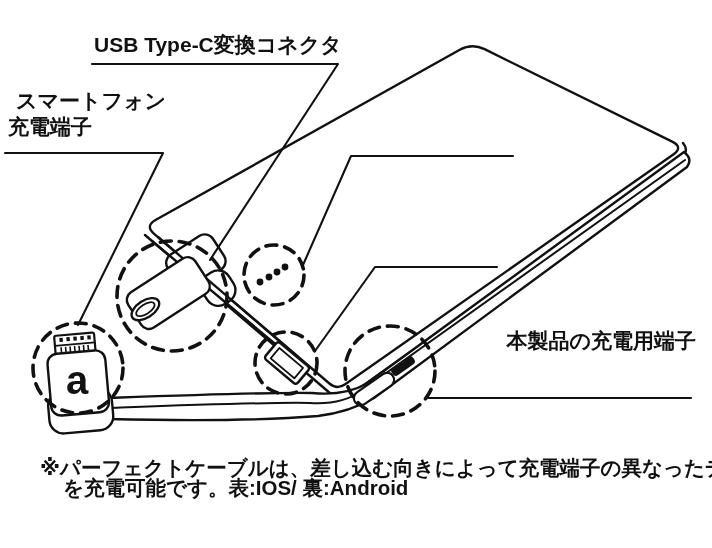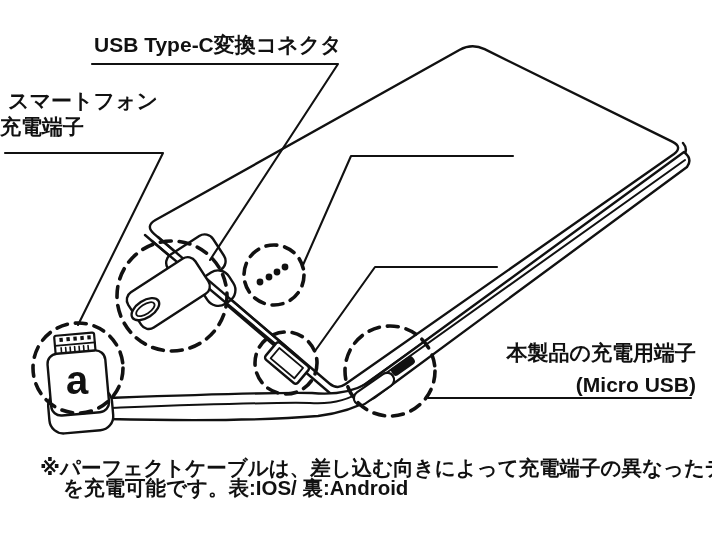--- a/index.html
+++ b/index.html
@@ -5,21 +5,21 @@
   html,body{margin:0;padding:0;background:#fff;}
   #stage{
     position:relative;width:712px;height:548px;background:#fff;overflow:hidden;
     font-family:"Liberation Sans","DejaVu Sans",sans-serif;color:#111;padding-left:16px;
   }
   #art{position:absolute;left:0;top:0;}
   .lbl{
     position:absolute;font-size:21px;font-weight:600;line-height:26px;
     white-space:nowrap;color:#111;letter-spacing:0px;
   }
-  .lbl-right{text-align:right;white-space:nowrap;margin-top:12px;}
+  .lbl-right{text-align:right;white-space:nowrap;}
   .marking{
     position:absolute;font-size:40px;font-weight:600;color:#111;text-align:center;
   }
   .note{
     position:absolute;font-size:20.5px;font-weight:600;color:#111;white-space:nowrap;
   }
 </style>
 </head>
 <body>
 
@@ -118,26 +118,25 @@
         <circle cx="172" cy="296" r="55"></circle>
         <circle cx="274" cy="275" r="30"></circle>
         <circle cx="286" cy="363" r="31"></circle>
         <circle cx="390" cy="371" r="45"></circle>
       </g>
     </g>
   </svg>
 
   <div class="lbl" style="left:94px;top:32px">USB Type-C変換コネクタ</div>
 
-  <div class="lbl" style="left:8px;top:88px">スマートフォン</div>
-  <div class="lbl" style="left:0;top:114px">充電端子</div>
+  <div class="lbl" style="left:16px;top:88px">スマートフォン</div>
+  <div class="lbl" style="left:8px;top:114px">充電端子</div>
 
 
 
   <div class="lbl lbl-right" style="left:420px;top:328px;width:276px">本製品の充電用端子</div>
-  <div class="lbl lbl-right" style="left:420px;top:360px;width:276px">(Micro USB)</div>
 
   <div class="marking" style="left:57px;top:358px;width:40px">a</div>
 
   <div class="note" style="left:40px;top:454px">※パーフェクトケーブルは、差し込む向きによって充電端子の異なったデバイス</div>
   <div class="note" style="left:63px;top:474px">を充電可能です。表:IOS/ 裏:Android</div>
 
 </div>
 
 </body></html>

